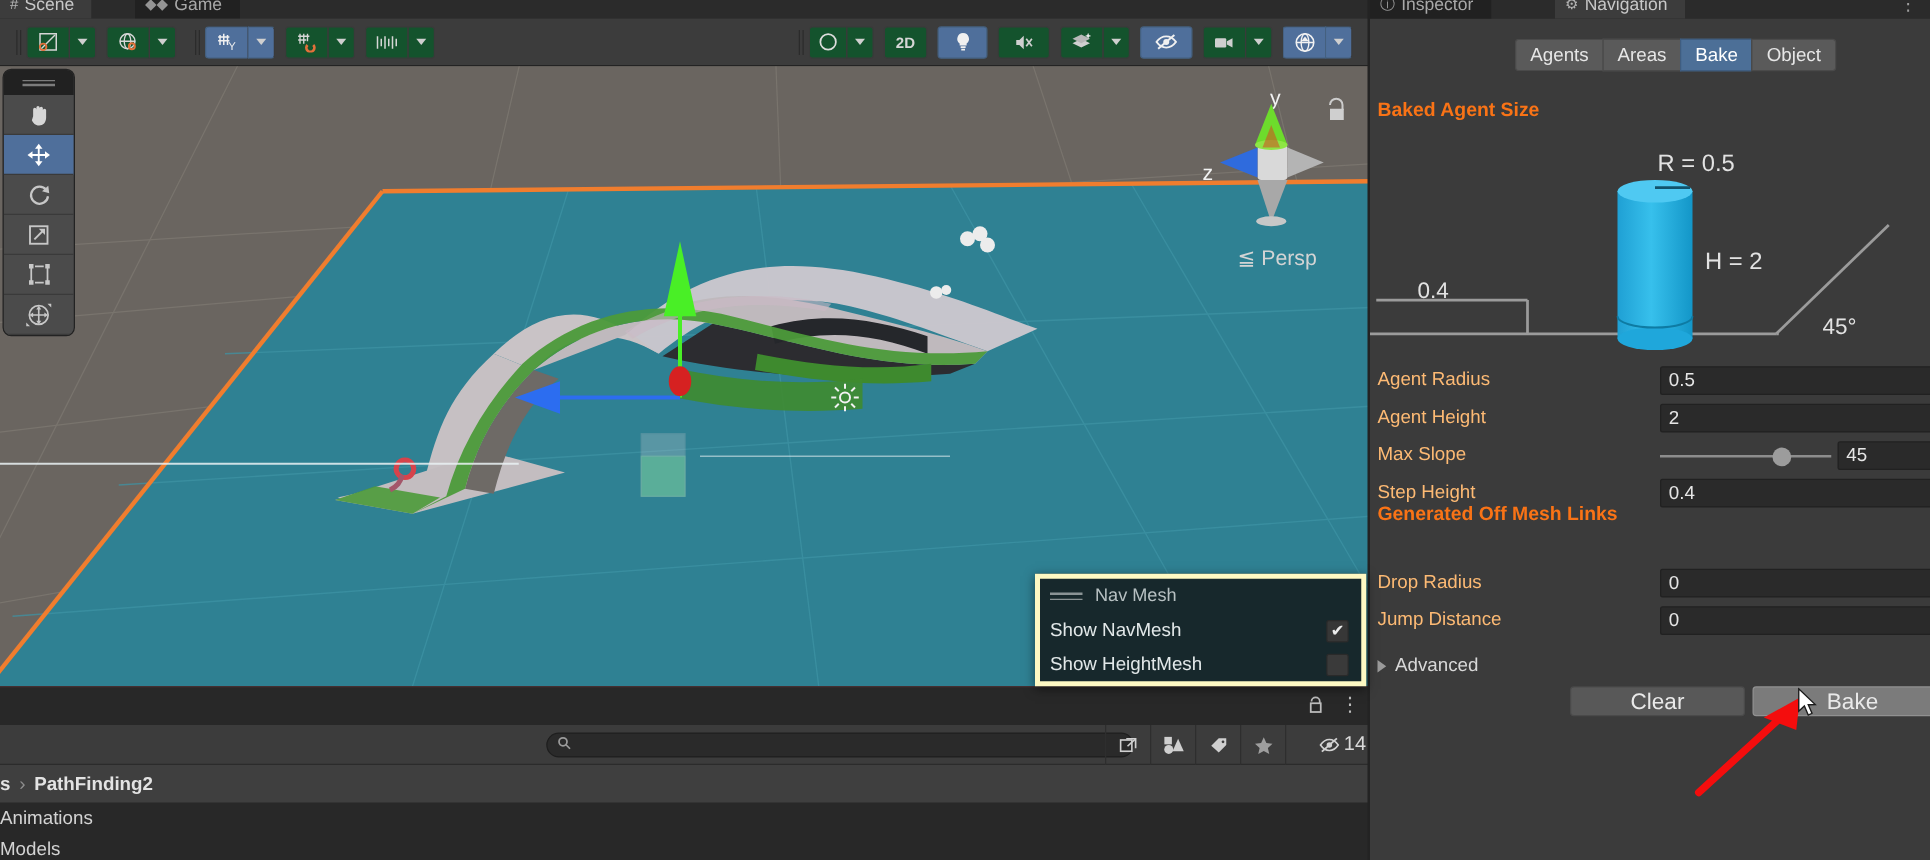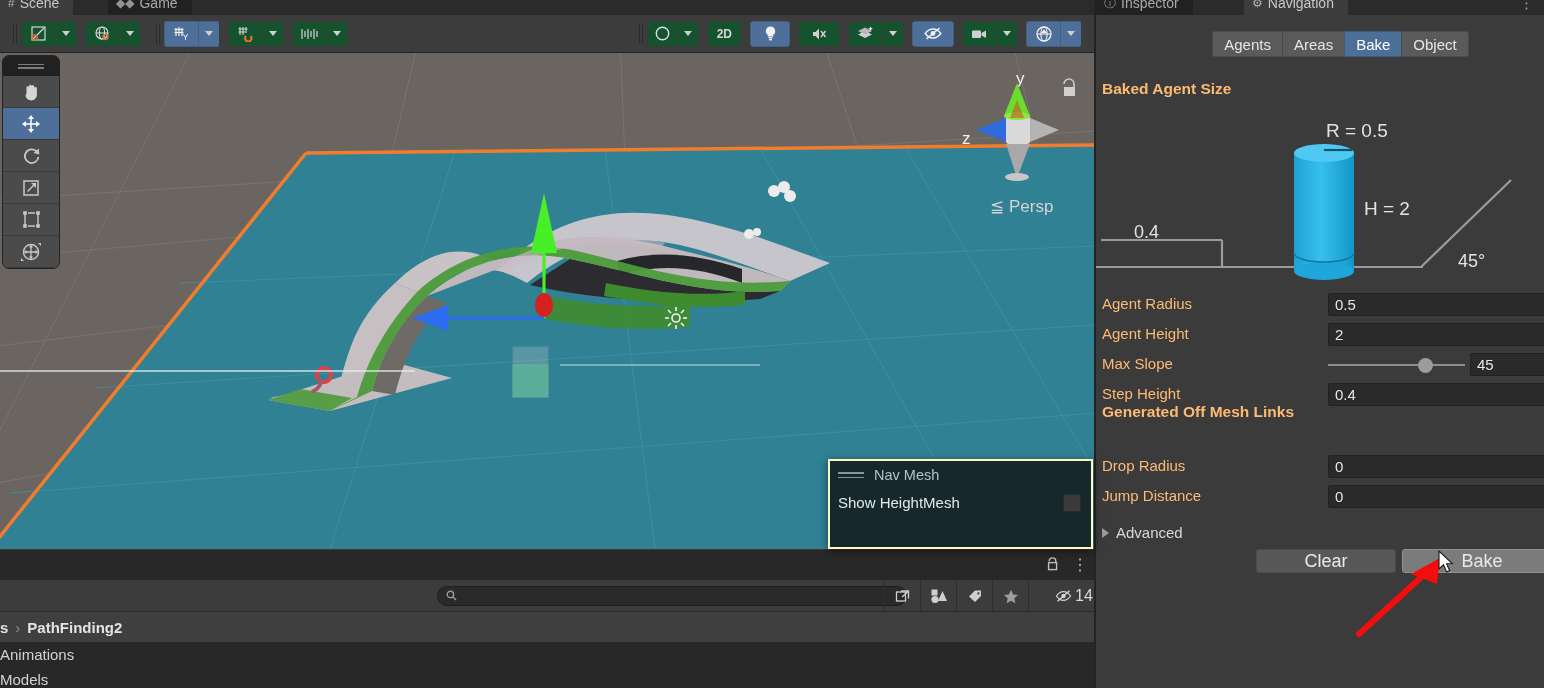--- a/index.html
+++ b/index.html
@@ -70,21 +70,21 @@
   .tp-handle .bars div{ height:1.5px; background:#7c7c7c; margin:2px 0; }
   .tp-item{
     height:32px; display:flex; align-items:center; justify-content:center;
     background:#4b4b4b; border-bottom:1px solid #3a3a3a; color:#d6d6d6;
   }
   .tp-item.on{ background:#4f6f9b; }
 
   
   #navmesh-popup{
     position:absolute; left:828px; top:459px; width:265px; height:90px;
-    background:#17282c; border:2px solid #fef9c3; z-index:40;
+    background:#17282c; border:4px solid #fef9c3; z-index:40;
     box-shadow:0 2px 8px rgba(0,0,0,.5);
   }
   #navmesh-popup .nm-head{
     height:28px; display:flex; align-items:center; gap:10px; padding-left:8px;
     color:#b7c0c2; font-size:14.5px;
   }
   #navmesh-popup .nm-head .hbars{ width:26px; }
   #navmesh-popup .nm-head .hbars div{ height:1.5px; background:#8a9395; margin:3px 0; }
   #navmesh-popup .nm-row{
     height:27px; display:flex; align-items:center; justify-content:space-between;
@@ -143,21 +143,21 @@
   }
   .mtab{
     height:26px; padding:0 11px; background:#5a5a5a; color:#e6e6e6;
     border:1px solid #4a4a4a; border-right:none; display:flex; align-items:center;
     font-size:15px;
   }
   .mtab:first-child{ border-radius:3px 0 0 3px; }
   .mtab:last-child{ border-radius:0 3px 3px 0; border-right:1px solid #4a4a4a; }
   .mtab.sel{ background:#4c6f97; border-color:#3f5d80; color:#fff; }
 
-  .sec-title{ position:absolute; left:6px; font-weight:bold; font-size:15.5px; color:#fdba74; }
+  .sec-title{ position:absolute; left:6px; font-weight:bold; font-size:15.5px; color:#f97316; }
 
   .diagram{ position:absolute; left:0; width:448px; }
   .diagram svg{ display:block; }
 
   .prow{ position:absolute; left:0; width:448px; height:30px; }
   .plabel{ position:absolute; left:6px; top:5px; font-size:15px; color:#fdba74; }
   .pfield{
     position:absolute; left:232px; top:3px; width:230px; height:23px;
     background:#2a2a2a; border:1px solid #212121; border-radius:2px;
     display:flex; align-items:center; padding-left:6px; font-size:15px; color:#e6e6e6;
@@ -584,20 +584,24 @@
 
   <div id="navmesh-popup">
     <div class="nm-head">
       <div class="hbars">
           <div></div>
           <div></div>
         </div>
       <span>Nav Mesh</span>
     </div>
     <div class="nm-row">
+      <span>Show NavMesh</span>
+      <span class="cbox checked">✔</span>
+    </div>
+    <div class="nm-row">
       <span>Show HeightMesh</span>
       <span class="cbox"></span>
     </div>
   </div>
 
   <div id="lower-left">
     <div class="proj-tabstrip">
       <span style="font-size:15px;">
         <svg width="13" height="15" viewBox="0 0 13 15">
             <path d="M3.2,5.2 a3.3,3.3 0 0 1 6.6,0 v1.6" fill="none" stroke="#bdbdbd" stroke-width="1.4"></path>

